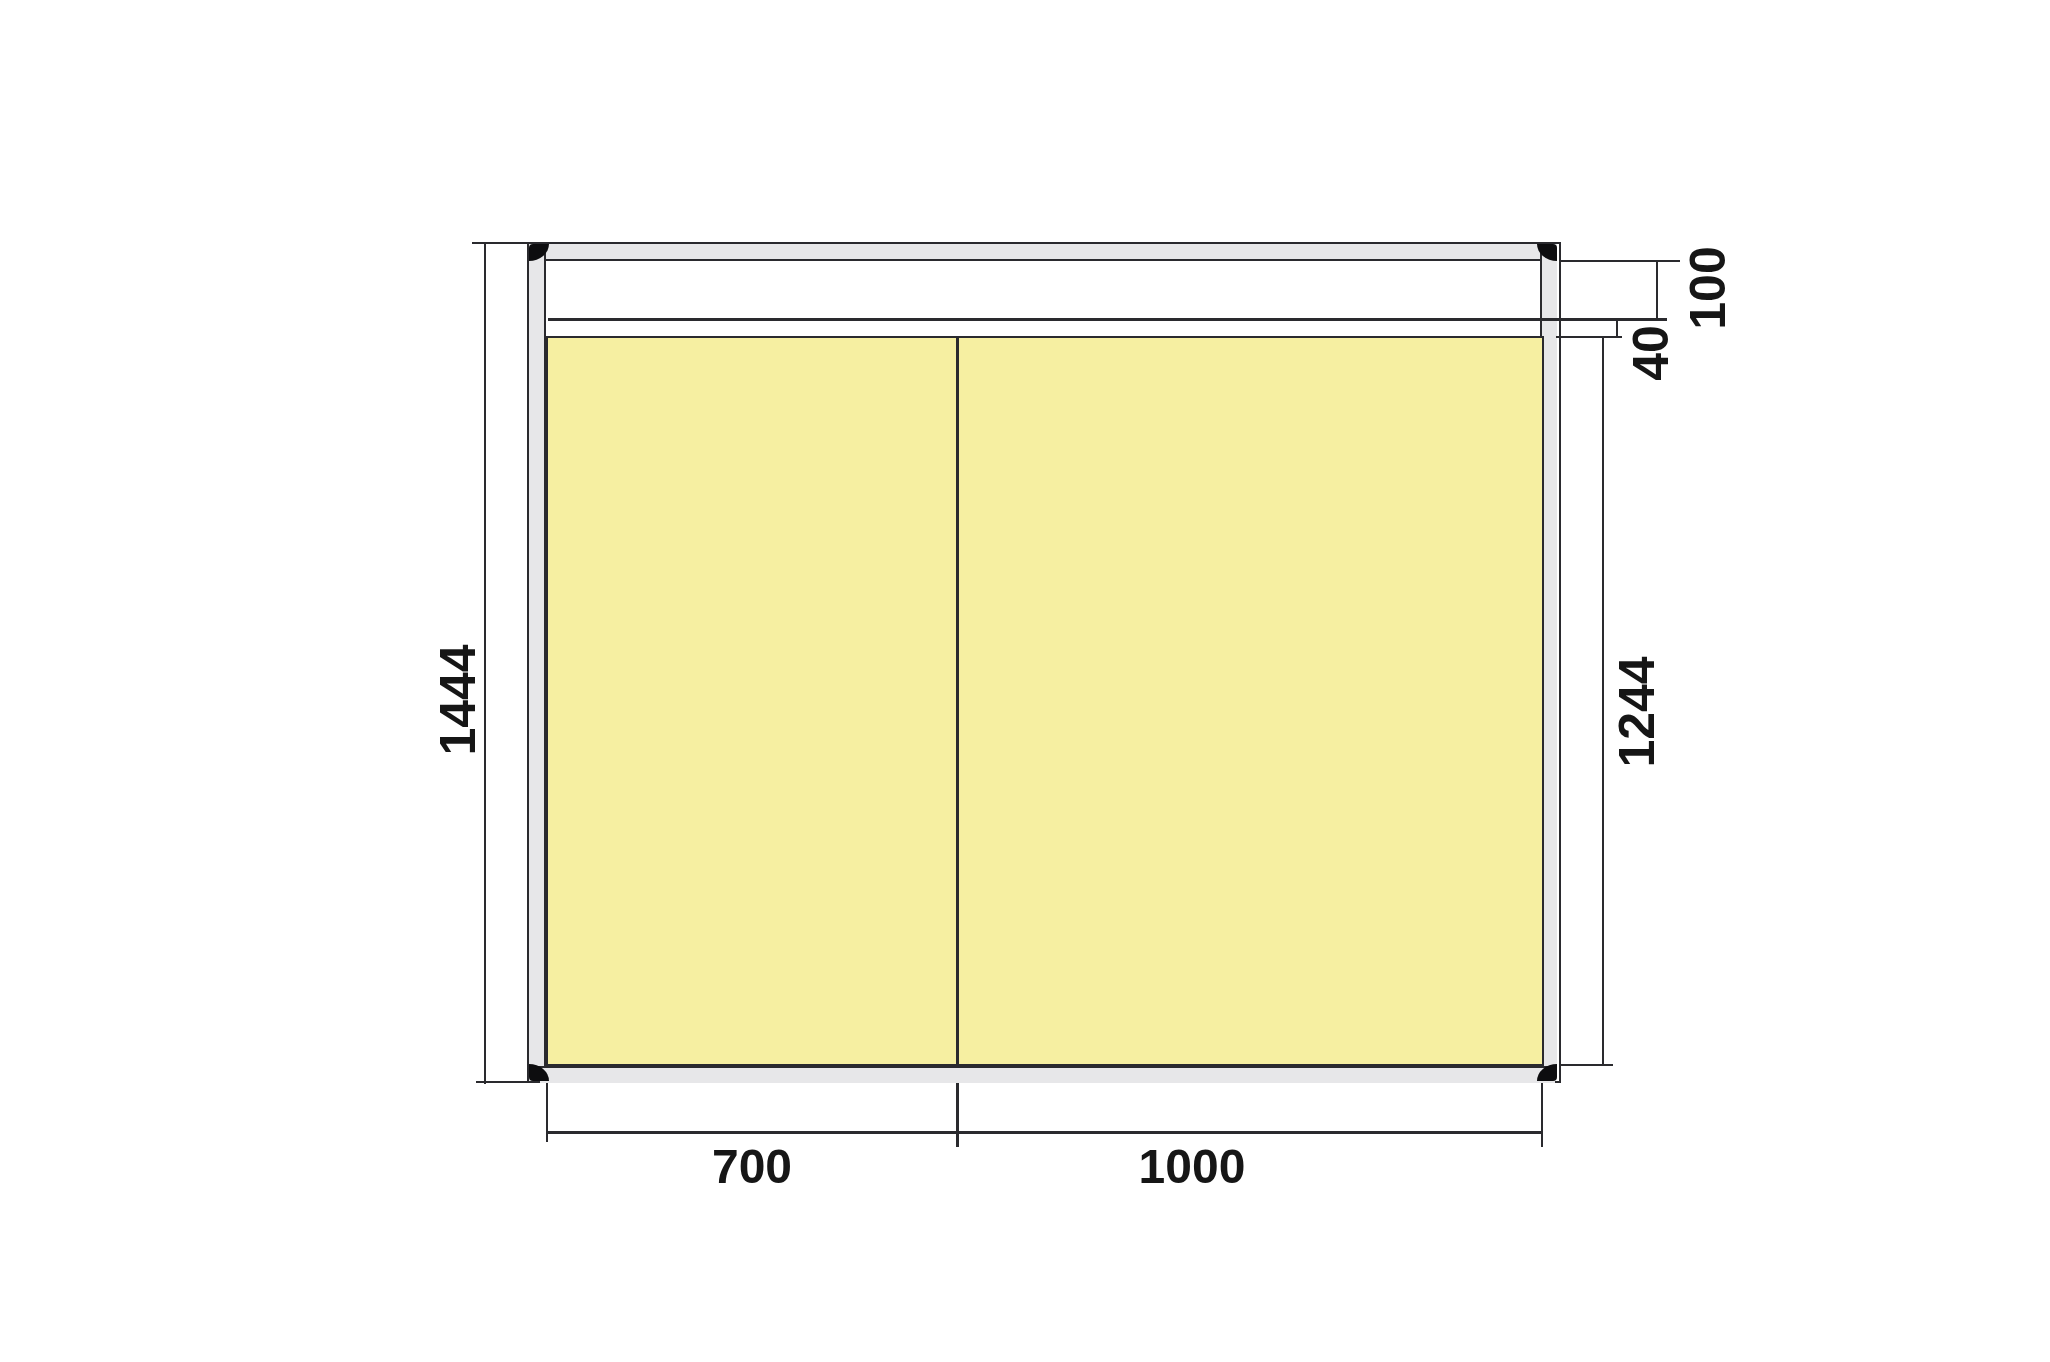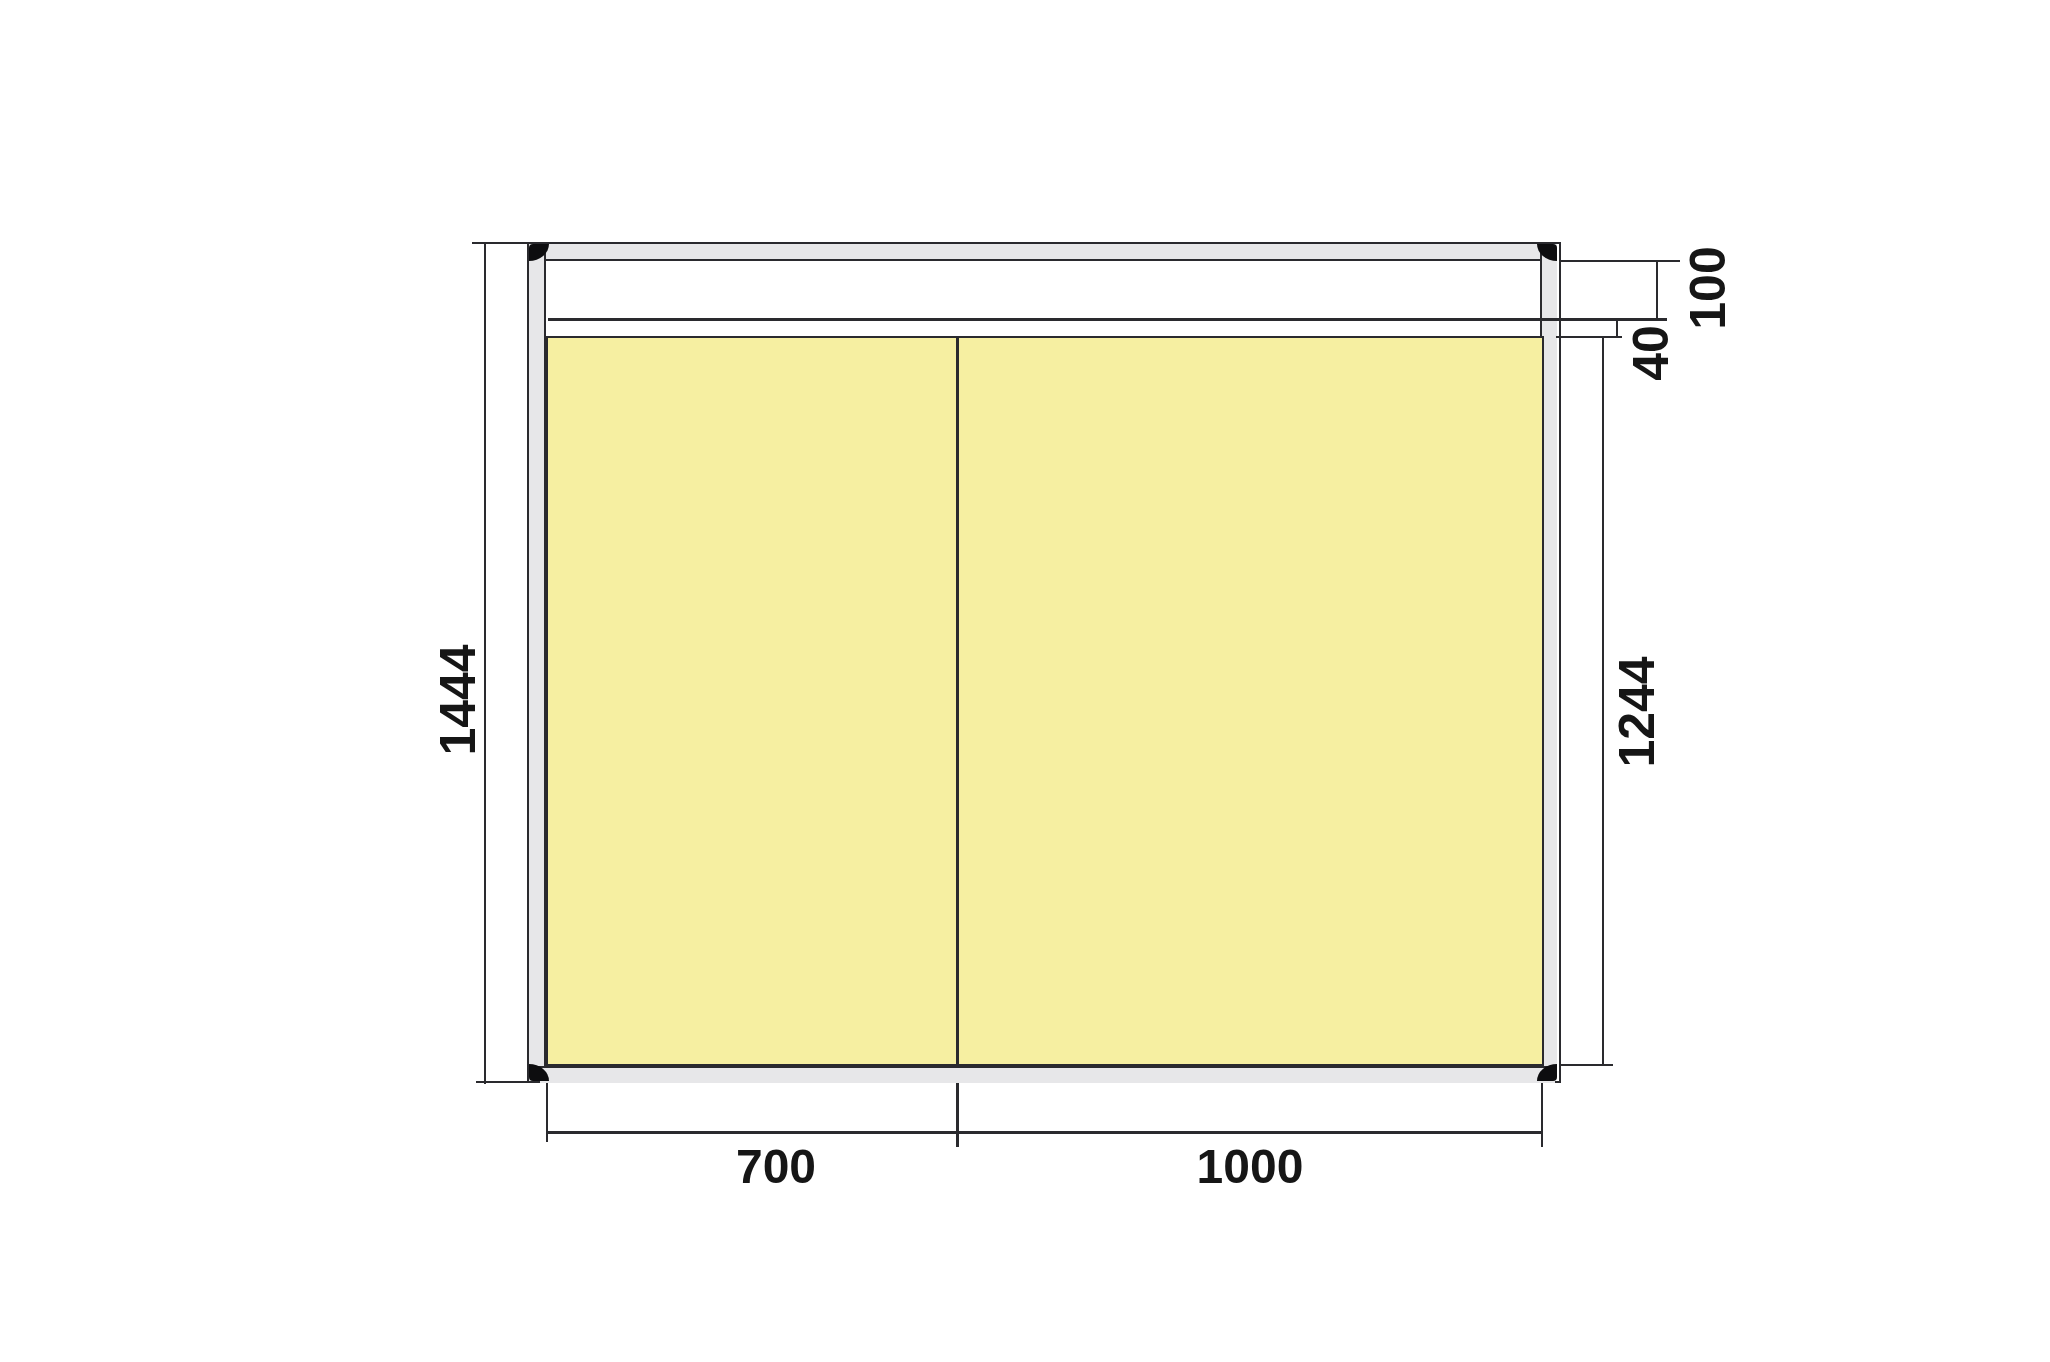--- a/index.html
+++ b/index.html
@@ -81,16 +81,16 @@
   <div class="dim-label vertical" style="left:1651px;top:353px;">40</div>
 
   <div class="line" style="left:1602px;top:337px;width:2px;height:728px;"></div>
   <div class="line" style="left:1561px;top:1064px;width:52px;height:2px;"></div>
   <div class="dim-label vertical" style="left:1637px;top:712px;">1244</div>
 
   <div class="line" style="left:546px;top:1083px;width:2px;height:59px;"></div>
   <div class="line" style="left:956px;top:1083px;width:3px;height:64px;"></div>
   <div class="line" style="left:1541px;top:1083px;width:2px;height:64px;"></div>
   <div class="line" style="left:546px;top:1131px;width:997px;height:3px;"></div>
-  <div class="dim-label" style="left:776px;top:1167px;">700</div>
-  <div class="dim-label" style="left:1250px;top:1167px;">1000</div>
+  <div class="dim-label" style="left:752px;top:1167px;">700</div>
+  <div class="dim-label" style="left:1192px;top:1167px;">1000</div>
 
 </div>
 
 </body></html>

